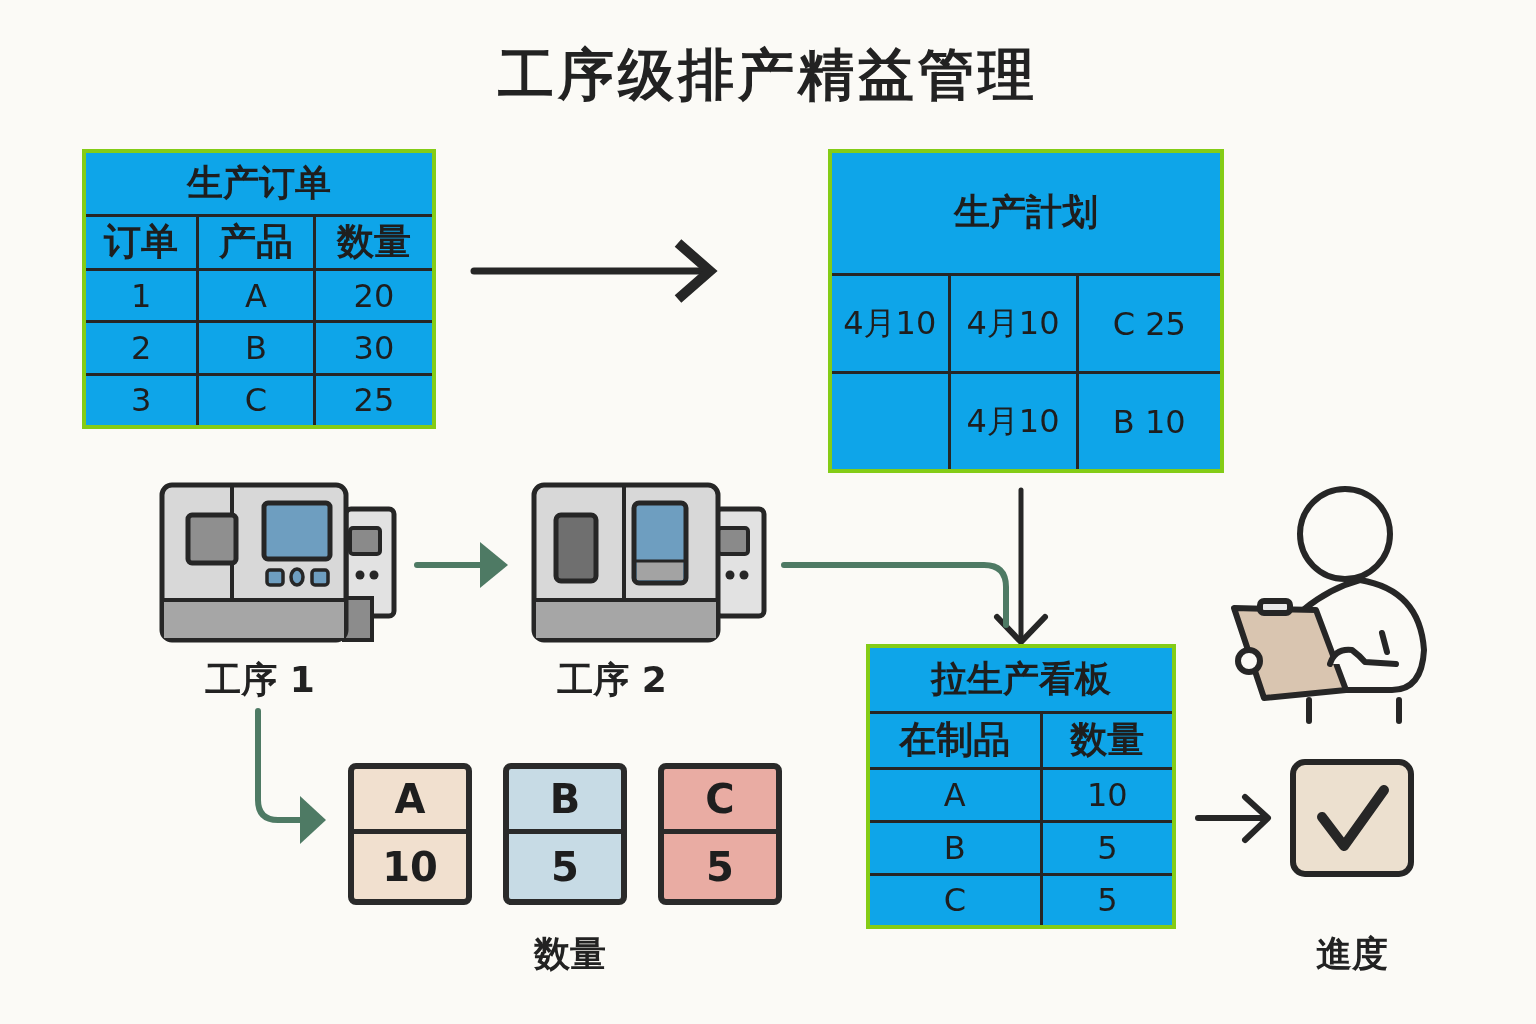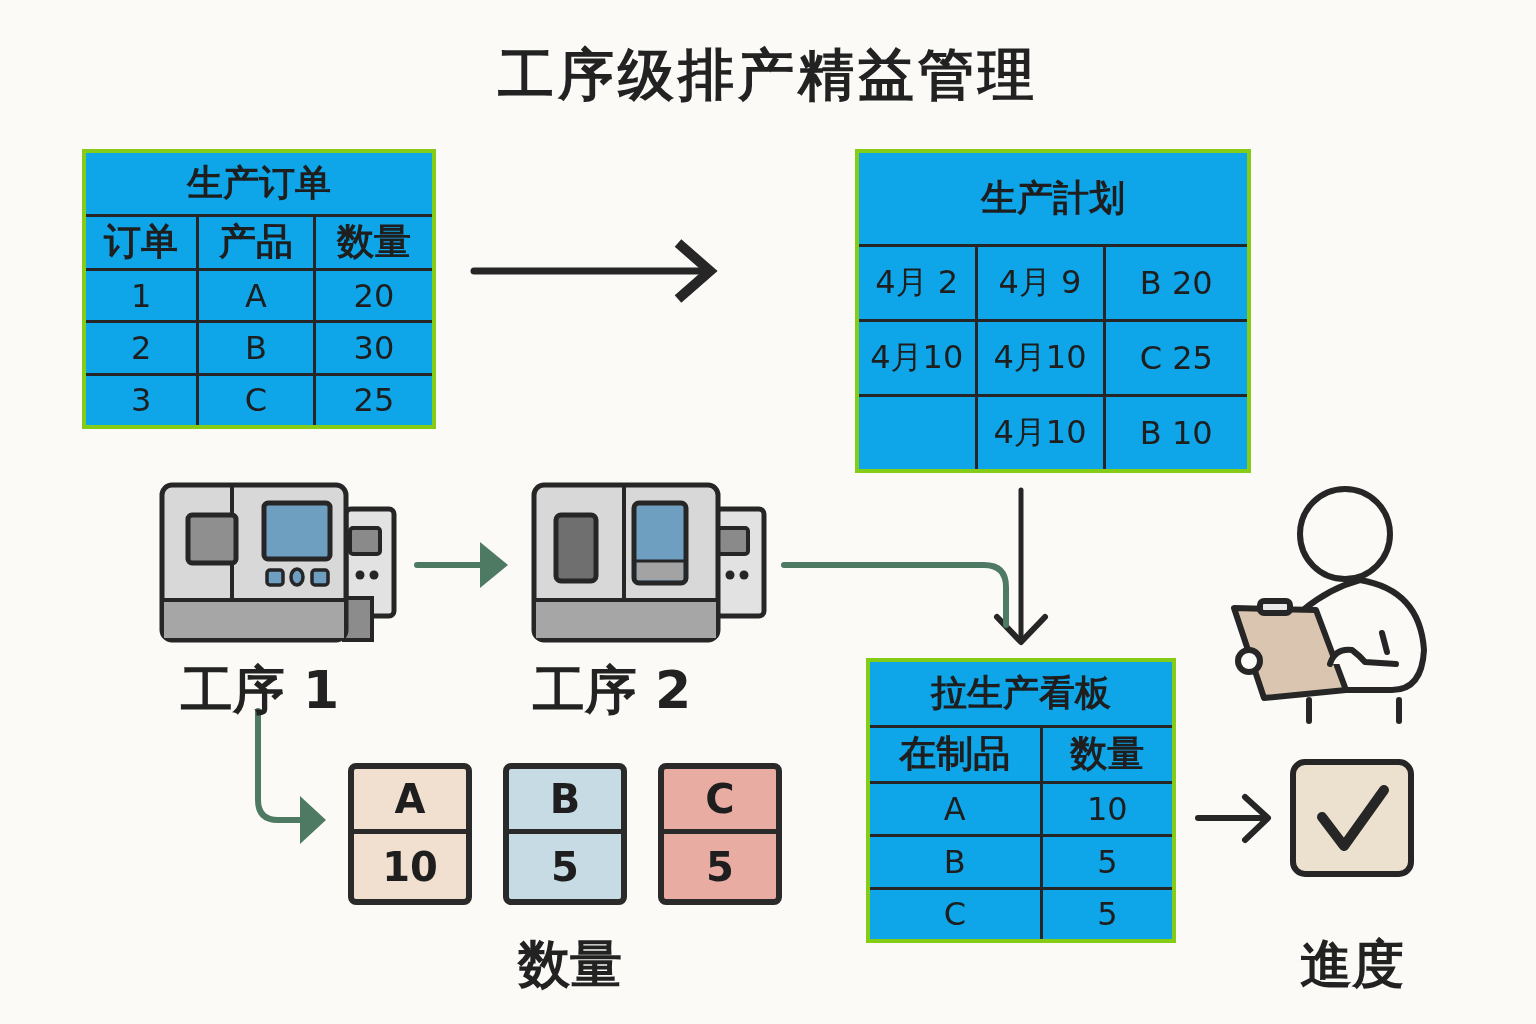--- a/index.html
+++ b/index.html
@@ -17,21 +17,21 @@
   table.tbl {
     position: absolute; border-collapse: collapse; background: #0ea5e9;
     border: 4px solid #84cc16; table-layout: fixed;
   }
   table.tbl td, table.tbl th {
     border: 3px solid #262626; text-align: center; padding: 0;
     font-weight: normal; font-size: 32px; color: #1e1e1e;
   }
   table.tbl .cap { font-size: 36px; font-weight: bold; }
   table.tbl th { font-weight: bold; font-size: 37px; }
-  .lbl { font-size: 52px; font-weight: bold; color: #222; text-align: center; }
+  .lbl { font-size: 36px; font-weight: bold; color: #222; text-align: center; }
   .kbox {
     position: absolute; width: 124px; height: 142px; border: 6px solid #2a2a2a;
     border-radius: 8px; box-sizing: border-box; overflow: hidden;
   }
   .kbox .top, .kbox .bot {
     height: 50%; display: flex; align-items: center; justify-content: center;
     font-size: 40px; font-weight: bold; box-sizing: border-box; color: #1e1e1e;
   }
   .kbox .top { border-bottom: 5px solid #2a2a2a; }
   svg.overlay { position: absolute; left: 0; top: 0; }
@@ -67,35 +67,30 @@
     <td>30</td>
   </tr>
   <tr style="height:52px">
     <td>3</td>
     <td>C</td>
     <td>25</td>
   </tr>
 </tbody>
   </table>
 
-<table class="tbl" style="left:828px; top:149px; width:334px; height:324px;margin-left:27px;">
+<table class="tbl" style="left:828px; top:149px; width:334px; height:324px;">
   <colgroup>
       <col style="width:119px">
       <col style="width:128px">
       <col style="width:145px">
     </colgroup>
   <tbody>
       <tr style="height:64px">
         <td colspan="3" class="cap">生产計划</td>
       </tr>
-  <tr style="height:51px">
-    <td>4月 2</td>
-    <td>4月 9</td>
-    <td>B 20</td>
-  </tr>
   <tr style="height:51px">
     <td>4月10</td>
     <td>4月10</td>
     <td>C 25</td>
   </tr>
   <tr style="height:51px">
     <td></td>
     <td>4月10</td>
     <td>B 10</td>
   </tr>
@@ -192,21 +187,21 @@
 <div class="kbox" style="left:503px; top:763px; background:#c7dbe5;">
   <div class="top">B</div>
   <div class="bot">5</div>
 </div>
 <div class="kbox" style="left:658px; top:763px; background:#e9aca3;">
   <div class="top">C</div>
   <div class="bot">5</div>
 </div>
 <div class="abs lbl" style="left:470px; top:930px; width:200px;">数量</div>
 
-<table class="tbl" style="left:866px; top:658px; width:310px; height:284px;">
+<table class="tbl" style="left:866px; top:644px; width:310px; height:284px;">
   <colgroup>
       <col style="width:172px">
       <col style="width:132px">
     </colgroup>
   <tbody>
       <tr style="height:66px">
         <td colspan="2" class="cap">拉生产看板</td>
       </tr>
   <tr style="height:56px">
     <th>在制品</th>

